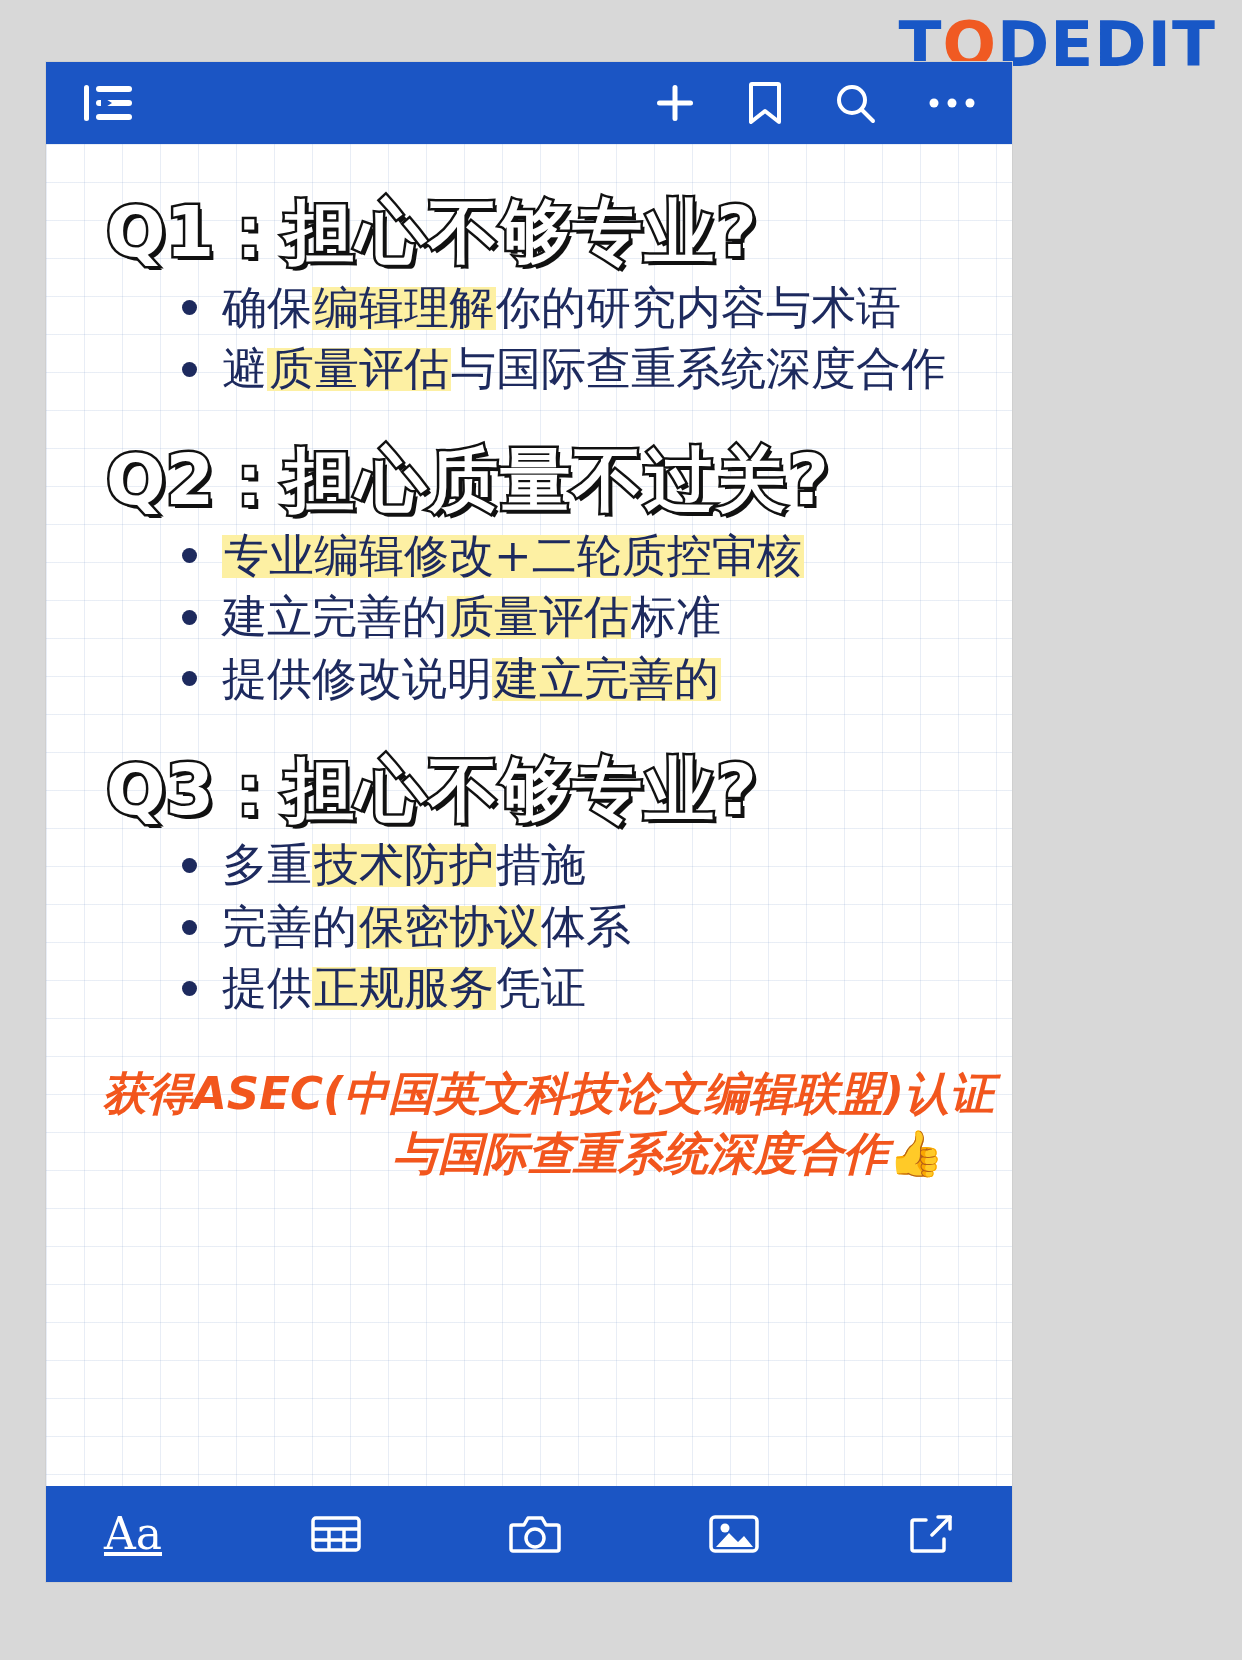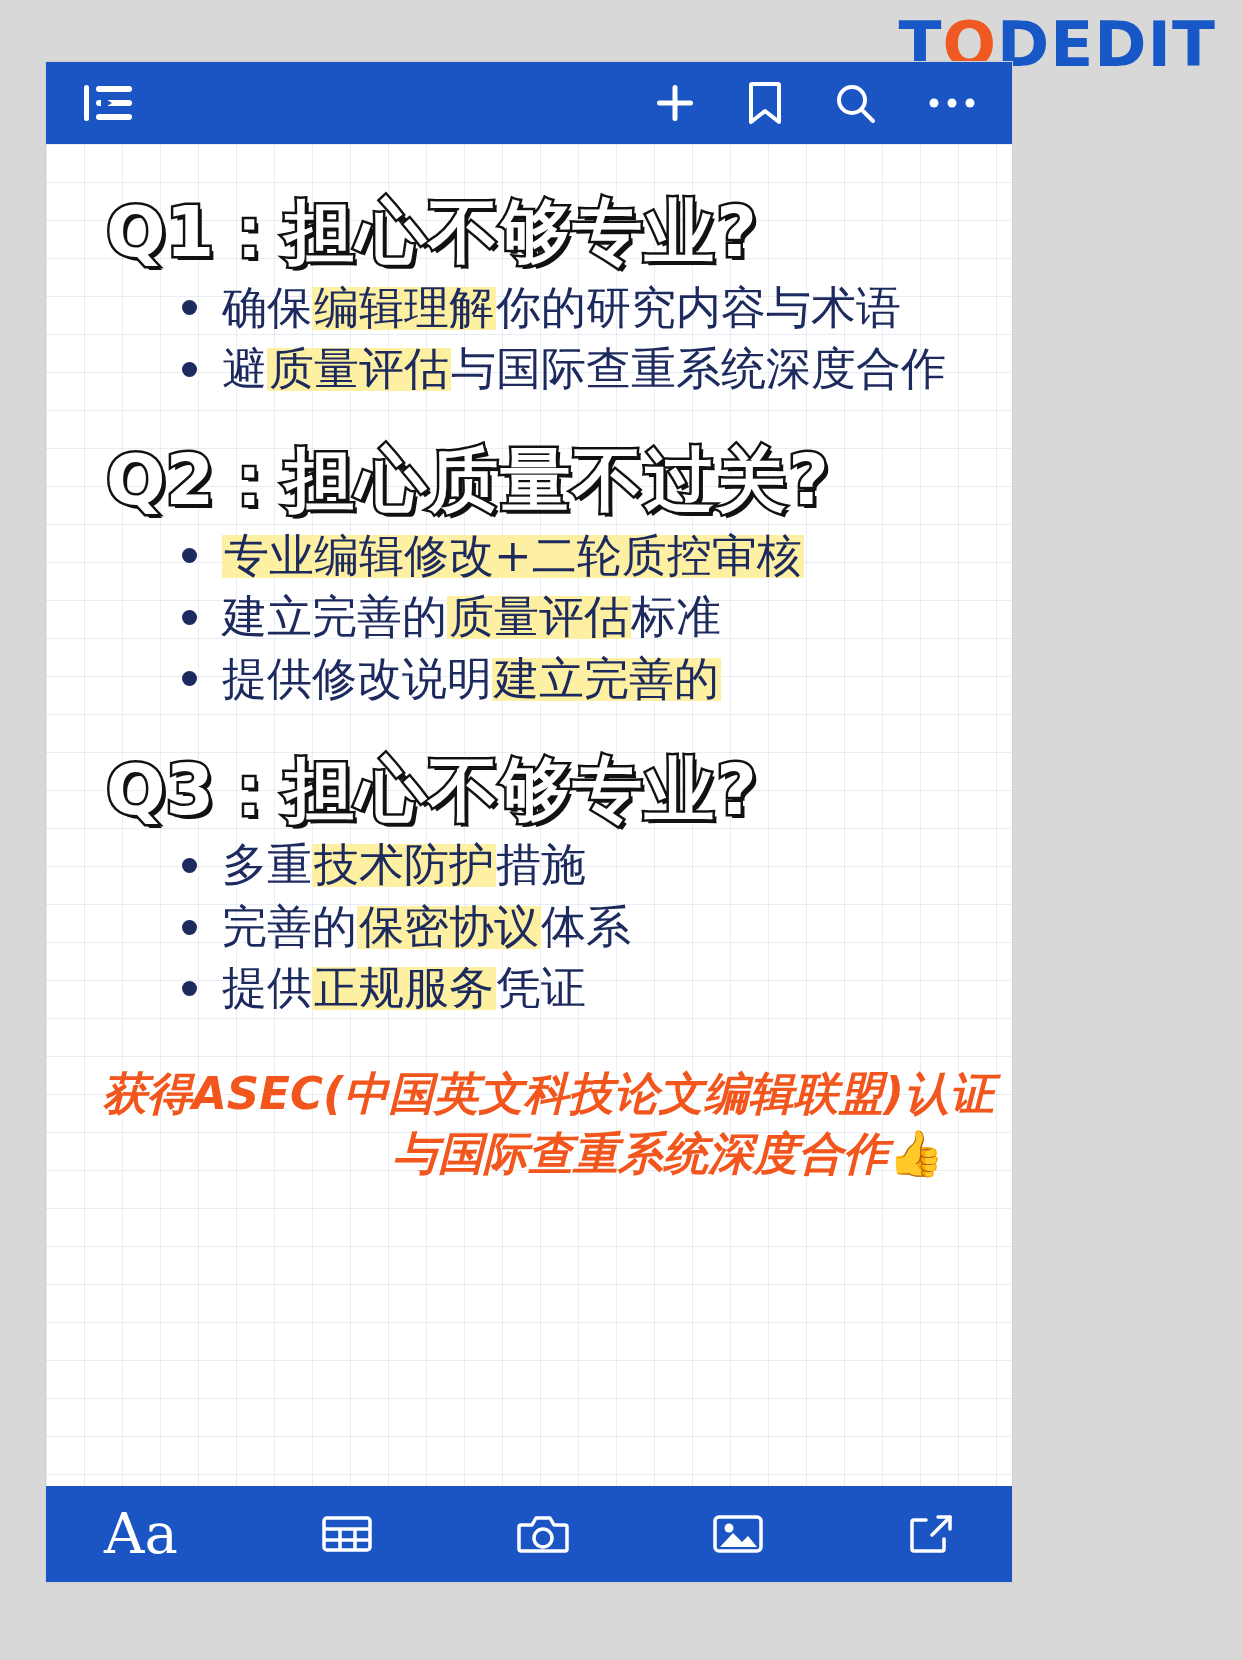--- a/index.html
+++ b/index.html
@@ -136,22 +136,23 @@
     display:flex;
     align-items:center;
     justify-content:space-between;
     padding:0 58px;
     flex:0 0 auto;
     color:#fff;
   }
   .bottombar .bi{ display:flex;align-items:center;justify-content:center; }
   .aa{
     font-family:"DejaVu Serif",serif;
-    font-size:56px;
+    font-size:44px;
     line-height:1;
+    text-decoration:underline;
   }
   svg{ display:block; }
 </style>
 </head>
 <body>
 
 <div class="brand">
   <span>T</span><span class="o">O</span><span>DEDIT</span>
 </div>
 

